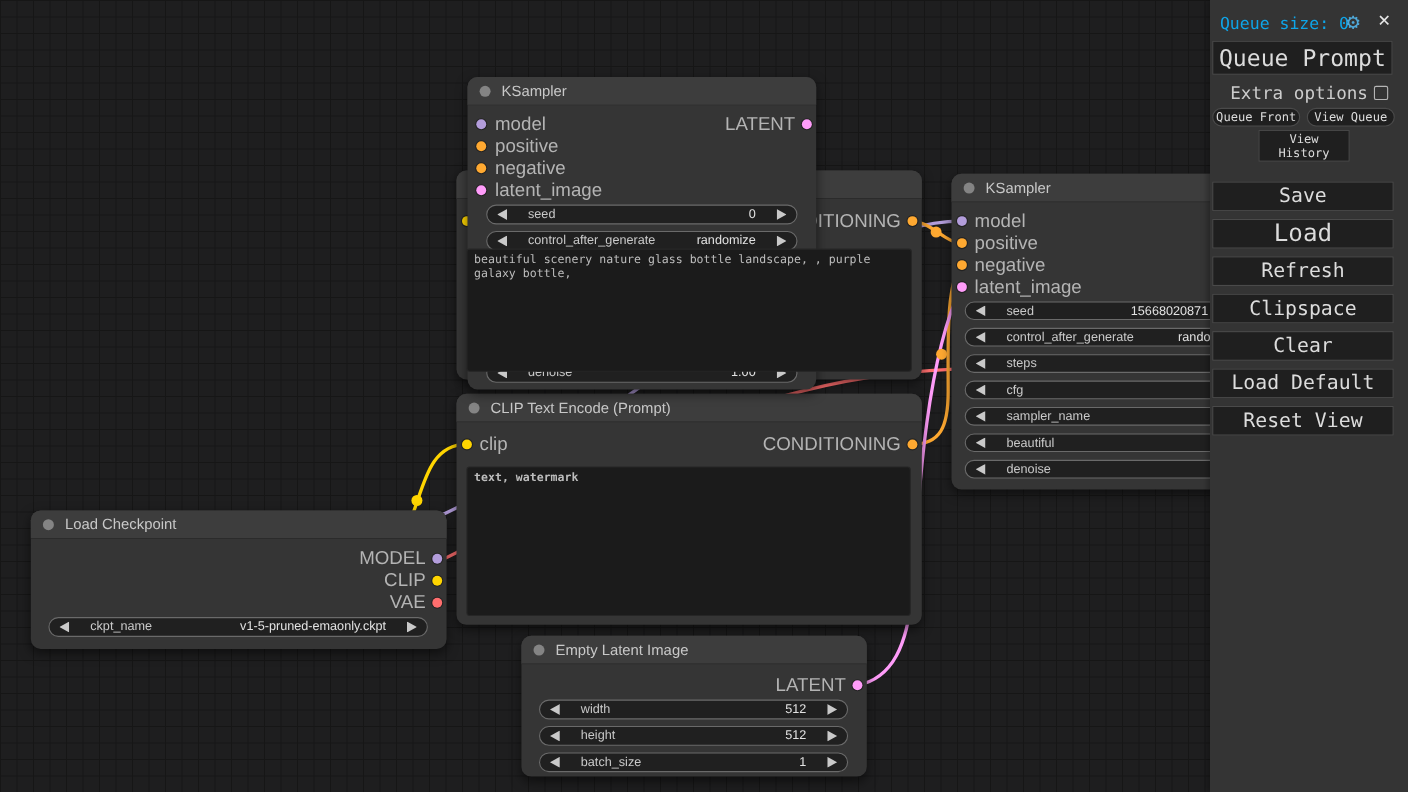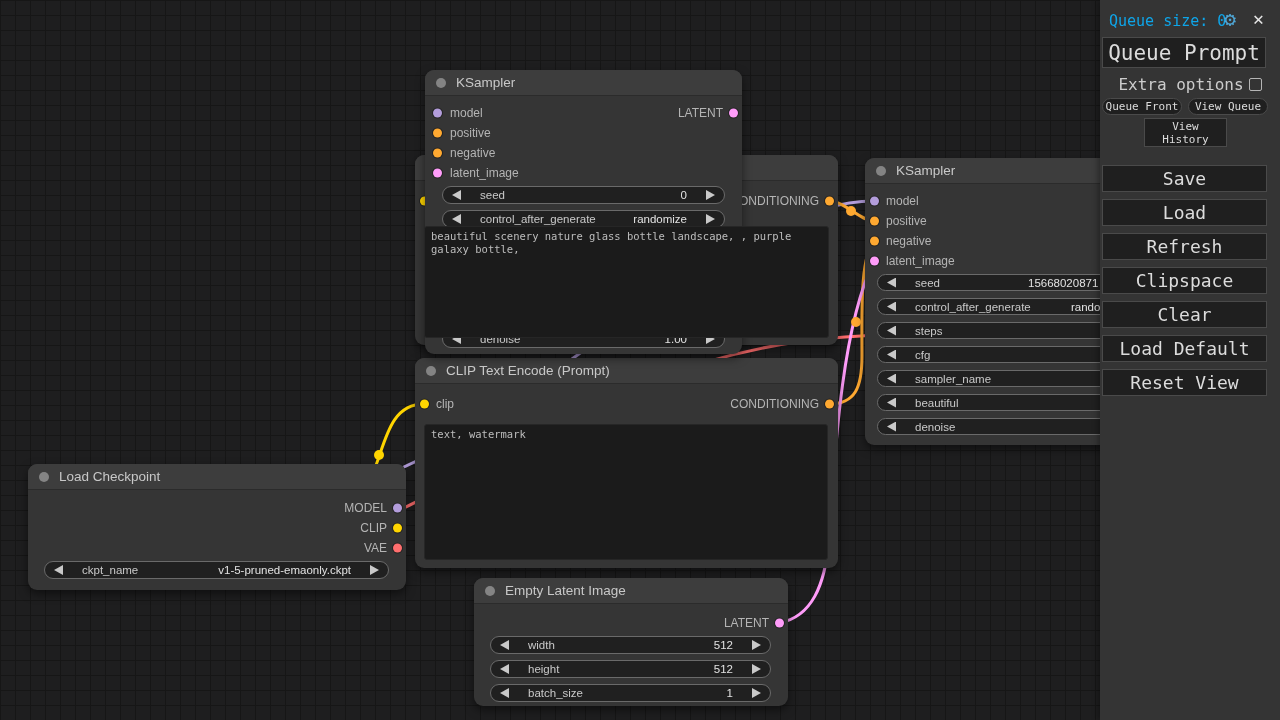--- a/index.html
+++ b/index.html
@@ -20,21 +20,21 @@
 
   .node{position:absolute;background:var(--node-bg);border-radius:9px;
     box-shadow:0 4px 10px rgba(0,0,0,.5);z-index:3}
   .node.back{z-index:2}
   .node.front{z-index:4}
   .ntitle{position:absolute;left:0;top:0;right:0;height:26px;background:var(--node-title);
     border-radius:9px 9px 0 0;border-bottom:1px solid #2b2b2b;display:flex;
     align-items:center;padding-left:11px;gap:10px;color:#c8c8c8;font-size:13.5px}
   .ndot{width:10px;height:10px;border-radius:50%;background:#848484;flex:none}
   .slot{position:absolute;height:20px;display:flex;align-items:center;
-    font-size:12px;color:#b4b4b4;white-space:nowrap}
+    font-size:17px;color:#b4b4b4;white-space:nowrap}
   .slot.in{left:0;padding-left:21px}
   .slot.out{right:0;padding-right:19px}
   .pdot{position:absolute;top:50%;width:9px;height:9px;border-radius:50%;
     transform:translateY(-50%);box-shadow:0 0 0 1px rgba(0,0,0,.35)}
   .slot.in .pdot{left:5px}
   .slot.out .pdot{right:4px}
   .d-model{background:var(--c-model)} .d-clip{background:var(--c-clip)}
   .d-vae{background:var(--c-vae)} .d-cond{background:var(--c-cond)}
   .d-latent{background:var(--c-latent)}
 
@@ -259,21 +259,21 @@
       <span class="al"></span>
       <span>beautiful</span>
     </div>
     <div class="pill" style="left:12px;width:280px;top:260px;height:17px">
       <span class="al"></span>
       <span>denoise</span>
     </div>
   </div>
 
   <textarea class="prompt" style="left: 424px; top: 226px; width: 405px; height: 112px;" spellcheck="false">beautiful scenery nature glass bottle landscape, , purple galaxy bottle,</textarea>
-  <textarea class="prompt" style="left: 424px; top: 424px; width: 404px; height: 136px;" spellcheck="false">text, watermark</textarea>
+  <textarea class="prompt" style="left: 424px; top: 424px; width: 404px; height: 136px; font-weight: bold;" spellcheck="false">text, watermark</textarea>
 
   <div id="menu">
     <div id="queue-size">Queue size: 0</div>
     <div id="gear">⚙</div>
     <div id="closex">✕</div>
 
     <button class="mbtn" style="left:2px;top:37px;width:164px;height:31px;font-size:21px">Queue Prompt</button>
 
     <div id="extra-row">
       <span>Extra options</span>
@@ -282,20 +282,20 @@
 
     <button class="mbtn" style="left:2px;top:98px;width:80px;height:17px;font-size:11px;border-radius:9px">Queue Front</button>
     <button class="mbtn" style="left:88px;top:98px;width:80px;height:17px;font-size:11px;border-radius:9px">View Queue</button>
 
     <button class="mbtn" style="left:44px;top:118px;width:83px;height:29px;font-size:11px;flex-direction:column;line-height:13px">
       <span>View</span>
       <span>History</span>
     </button>
 
     <button class="mbtn" style="left:2px;top:165px;width:165px;height:27px;font-size:18px">Save</button>
-    <button class="mbtn" style="left:2px;top:199px;width:165px;height:27px;font-size:18px">Load</button>
+    <button class="mbtn" style="left:2px;top:199px;width:165px;height:27px;font-size:22px">Load</button>
     <button class="mbtn" style="left:2px;top:233px;width:165px;height:27px;font-size:18px">Refresh</button>
     <button class="mbtn" style="left:2px;top:301px;width:165px;height:27px;font-size:18px">Clear</button>
     <button class="mbtn" style="left:2px;top:267px;width:165px;height:27px;font-size:18px">Clipspace</button>
     <button class="mbtn" style="left:2px;top:335px;width:165px;height:27px;font-size:18px">Load Default</button>
     <button class="mbtn" style="left:2px;top:369px;width:165px;height:27px;font-size:18px">Reset View</button>
   </div>
 </div>
 
 </body></html>

